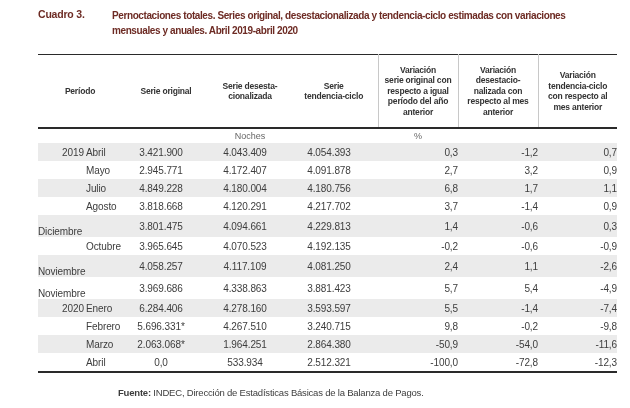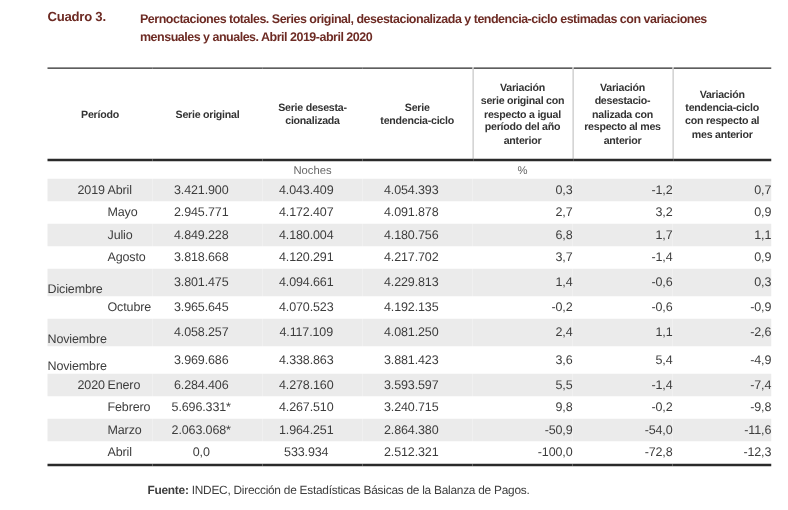--- a/index.html
+++ b/index.html
@@ -164,21 +164,21 @@
           <td class="c-num">4.081.250</td>
           <td class="c-pct">2,4</td>
           <td class="c-pct">1,1</td>
           <td class="c-pct">-2,6</td>
         </tr>
         <tr>
           <td class="c-period"><span class="year"></span><span class="month">Noviembre</span></td>
           <td class="c-num">3.969.686</td>
           <td class="c-num">4.338.863</td>
           <td class="c-num">3.881.423</td>
-          <td class="c-pct">3,6</td>
+          <td class="c-pct">5,7</td>
           <td class="c-pct">5,4</td>
           <td class="c-pct">-4,9</td>
         </tr>
         <tr>
           <td class="c-period"><span class="year">2020</span><span class="month">Enero</span></td>
           <td class="c-num">6.284.406</td>
           <td class="c-num">4.278.160</td>
           <td class="c-num">3.593.597</td>
           <td class="c-pct">5,5</td>
           <td class="c-pct">-1,4</td>

